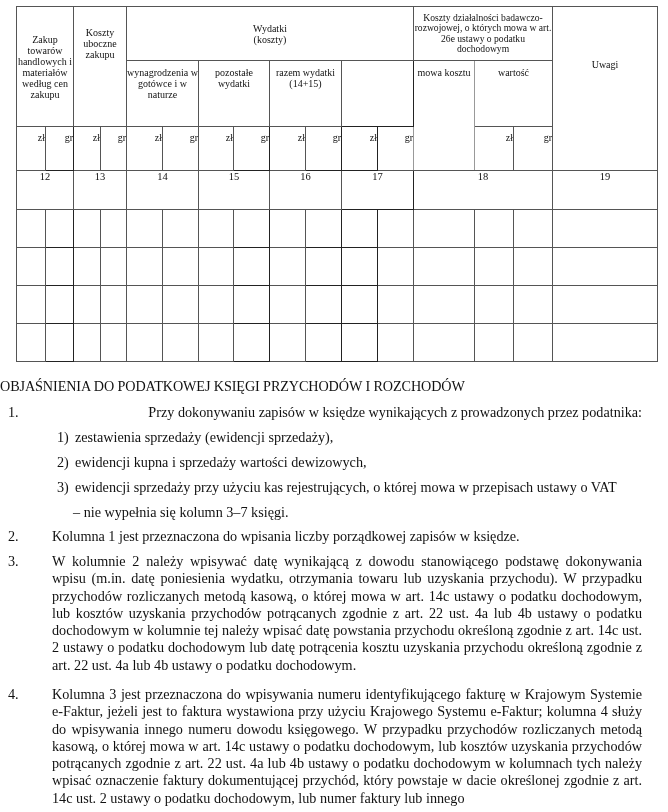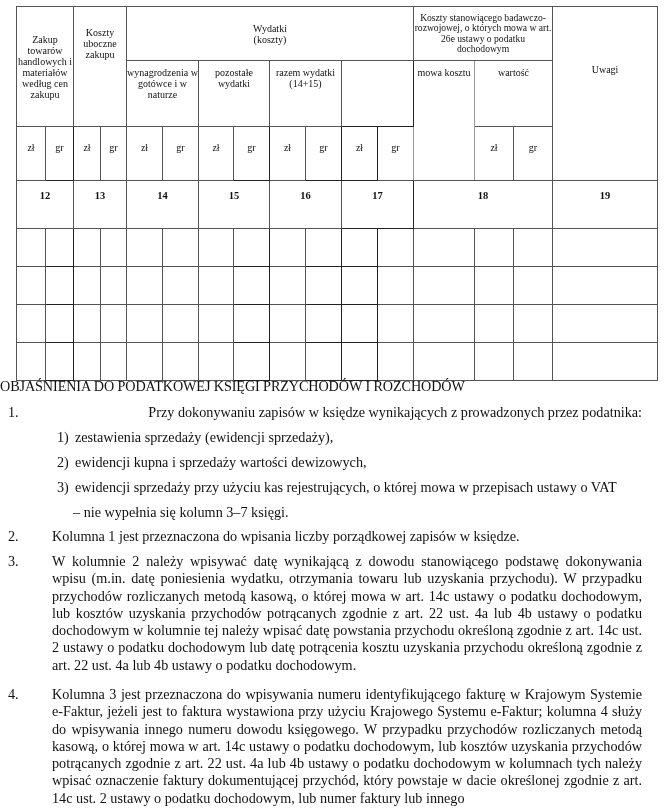--- a/index.html
+++ b/index.html
@@ -16,22 +16,22 @@
   }
   table.ledger td {
     border: 1px solid #555; padding: 0; text-align: center; vertical-align: top;
     overflow: hidden;
   }
   table.ledger td.dark { border-color: #222; }
   .hdr-pad { padding-top: 6px !important; }
   .hdr-mid { vertical-align: middle !important; }
   tr.r-top td { height: 53px; }
   tr.r-sub td { height: 59px; }
-  tr.r-zg td { height: 38px; vertical-align: top; padding-top: 15px; }
-  tr.r-num td { height: 38px; vertical-align: top; padding-top: 9px; font-size: 10.5px; font-weight: bold; }
+  tr.r-zg td { height: 38px; vertical-align: top; padding-top: 5px; text-align: right; }
+  tr.r-num td { height: 38px; vertical-align: top; font-size: 10.5px; }
   tr.r-data td { height: 37px; }
   .gray-l { border-left-color: #999 !important; }
   .gray-r { border-right-color: #999 !important; }
 
   
   .heading {
     position: absolute; left: 0; width: 668px; top: 378px;
     text-align: left; font-size: 14.2px; letter-spacing: -0.1px;
   }
   .item {
@@ -70,21 +70,21 @@
   </colgroup>
   <tbody>
       <tr class="r-top">
     <td colspan="2" rowspan="2" class="hdr-mid"><span>Zakup towarów handlowych i materiałów według cen zakupu</span></td>
     <td colspan="2" rowspan="2" class="hdr-mid">
           <span style="display:block;margin-top:-40px">Koszty uboczne zakupu</span>
         </td>
     <td colspan="8" class="hdr-mid">
           <span style="display:block;width:60px;margin:0 auto">Wydatki (koszty)</span>
         </td>
-    <td colspan="3" class="hdr-mid gray-l" style="font-size:9.6px;line-height:10.5px"><span>Koszty stanowiącego badawczo-rozwojowej, o których mowa w art. 26e ustawy o podatku dochodowym</span></td>
+    <td colspan="3" class="hdr-mid gray-l" style="font-size:9.6px;line-height:10.5px"><span>Koszty działalności badawczo-rozwojowej, o których mowa w art. 26e ustawy o podatku dochodowym</span></td>
     <td rowspan="3" class="hdr-mid">
           <span style="display:block;margin-top:-30px">Uwagi</span>
         </td>
   </tr>
   <tr class="r-sub">
     <td colspan="2" class="hdr-pad"><span>wynagrodzenia w gotówce i w naturze</span></td>
     <td colspan="2" class="hdr-pad"><span>pozostałe wydatki</span></td>
     <td colspan="2" class="hdr-pad"><span>razem wydatki (14+15)</span></td>
     <td colspan="2" class="hdr-pad dark"><span></span></td>
     <td rowspan="2" class="hdr-pad gray-l gray-r"><span>mowa kosztu</span></td>

